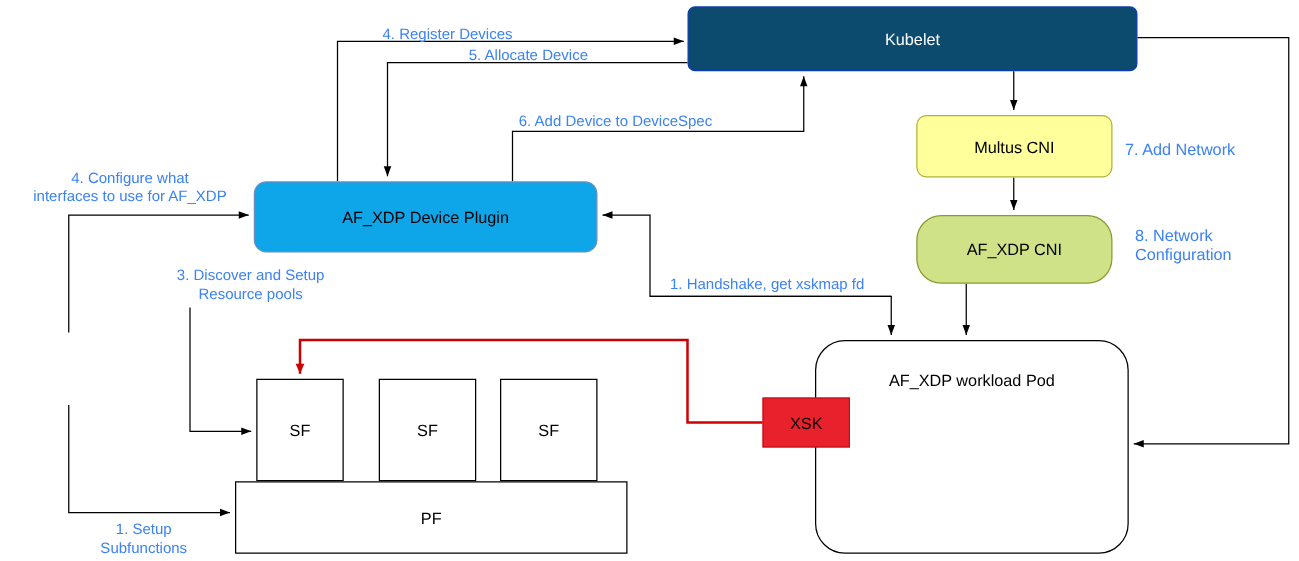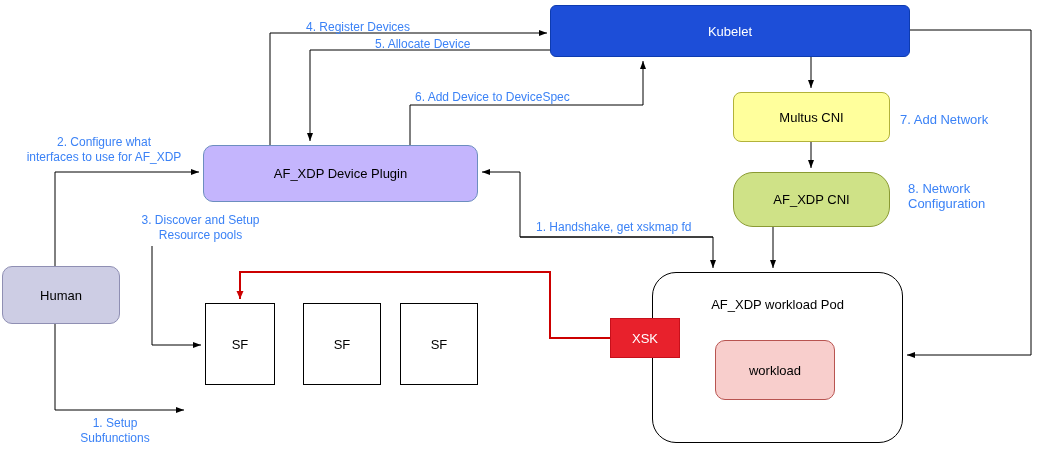--- a/index.html
+++ b/index.html
@@ -13,29 +13,29 @@
   }
   #edges { position:absolute; left:0; top:0; width:1039px; height:449px; pointer-events:none; }
 
   .node {
     position:absolute;
     display:flex; align-items:center; justify-content:center;
     box-sizing:border-box;
     font-size:13px;
     text-align:center;
   }
-  #kubelet        { left:550px; top:5px;   width:360px; height:52px; background:#1d4ed8; color:#fff; border:1px solid #0d3bb0; border-radius:6px; }
+  #kubelet        { left:550px; top:5px;   width:360px; height:52px; background:#0c4a6e; color:#fff; border:1px solid #0d3bb0; border-radius:6px; }
   #multus-cni     { left:733px; top:92px;  width:157px; height:50px; background:#ffff9c; border:1px solid #b2b23a; border-radius:8px; }
   #afxdp-cni      { left:733px; top:172px; width:157px; height:55px; background:#cfe287; border:1px solid #8a9a33; border-radius:20px; }
-  #device-plugin  { left:203px; top:145px; width:275px; height:57px; background:#c4b5fd; border:1px solid #6c8ebf; border-radius:10px; }
+  #device-plugin  { left:203px; top:145px; width:275px; height:57px; background:#0ea5e9; border:1px solid #6c8ebf; border-radius:10px; }
   #human          { left:2px;   top:266px; width:118px; height:58px; background:#cdcde4; border:1px solid #8f8fb3; border-radius:10px; }
   #workload-pod   { left:652px; top:272px; width:251px; height:171px; background:#ffffff; border:1px solid #000; border-radius:24px; }
   #workload-pod .pod-title { position:absolute; top:24px; left:0; width:100%; text-align:center; font-size:13px; }
   #workload       { left:715px; top:340px; width:120px; height:60px; background:#f8cecc; border:1px solid #b85450; border-radius:10px; }
-  #xsk            { left:610px; top:318px; width:70px;  height:40px; background:#e8212c; color:#ffffff; border:1px solid #c7101b; }
+  #xsk            { left:610px; top:318px; width:70px;  height:40px; background:#e8212c; color:#000000; border:1px solid #c7101b; }
   #sf-1           { left:205px; top:303px; width:70px;  height:82px; background:#fff; border:1px solid #000; }
   #sf-2           { left:303px; top:303px; width:78px;  height:82px; background:#fff; border:1px solid #000; }
   #sf-3           { left:400px; top:303px; width:78px;  height:82px; background:#fff; border:1px solid #000; }
   #pf             { left:188px; top:385px; width:314px; height:58px; background:#fff; border:1px solid #000; }
 
   .elabel {
     position:absolute;
     font-size:12px;
     line-height:15px;
     white-space:pre-line;
@@ -92,50 +92,47 @@
   </div>
 
   <div class="node" id="afxdp-cni">
     <span>AF_XDP CNI</span>
   </div>
 
   <div class="node" id="device-plugin">
     <span>AF_XDP Device Plugin</span>
   </div>
 
-  <div class="node" id="human">
-    <span>Human</span>
-  </div>
 
   <div class="node" id="workload-pod">
     <span class="pod-title">AF_XDP workload Pod</span>
   </div>
 
-  <div class="node" id="workload">
-    <span>workload</span>
-  </div>
 
   <div class="node" id="xsk">
     <span>XSK</span>
   </div>
 
   <div class="node" id="sf-1">
     <span>SF</span>
   </div>
   <div class="node" id="sf-2">
     <span>SF</span>
   </div>
   <div class="node" id="sf-3">
     <span>SF</span>
   </div>
+  <div class="node" id="pf">
+    <span>PF</span>
+  </div>
 
   <div class="elabel" id="lbl-register">4. Register Devices</div>
   <div class="elabel" id="lbl-allocate">5. Allocate Device</div>
   <div class="elabel" id="lbl-devicespec">6. Add Device to DeviceSpec</div>
-  <div class="elabel" id="lbl-configure">2. Configure what
+  <div class="elabel" id="lbl-configure">4. Configure what
 interfaces to use for AF_XDP</div>
   <div class="elabel" id="lbl-discover">3. Discover and Setup
 Resource pools</div>
   <div class="elabel" id="lbl-handshake">1. Handshake, get xskmap fd</div>
   <div class="elabel" id="lbl-subfunc">1. Setup
 Subfunctions</div>
   <div class="elabel" id="lbl-addnet">7. Add Network</div>
   <div class="elabel" id="lbl-netconf">8. Network
 Configuration</div>
 

